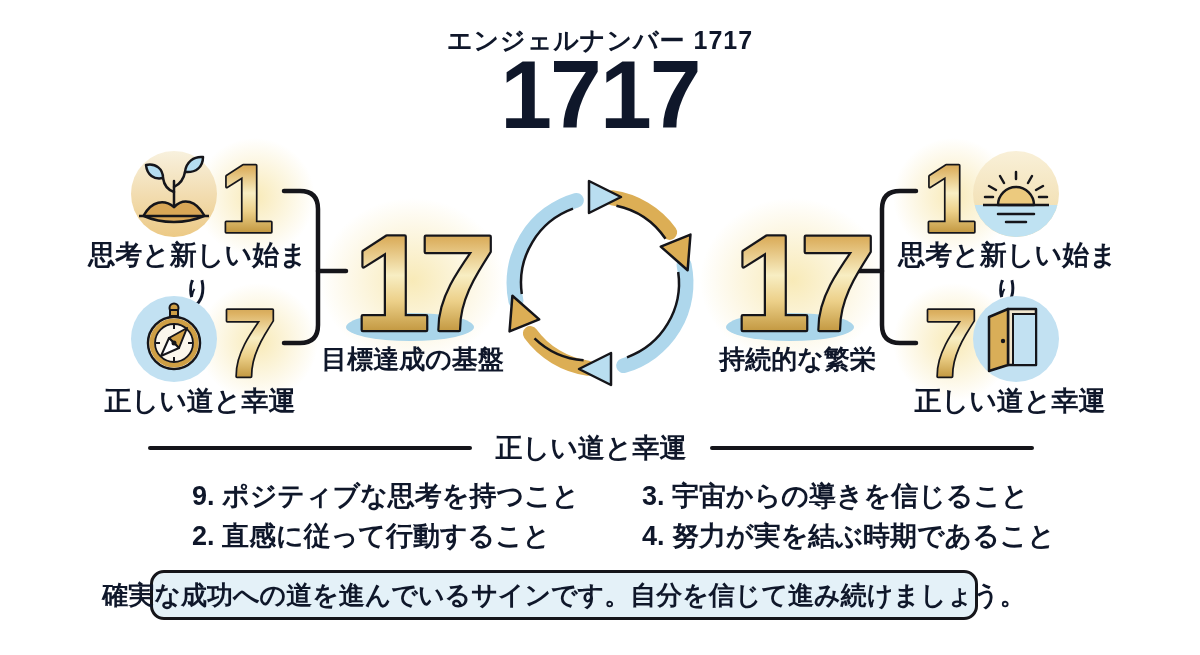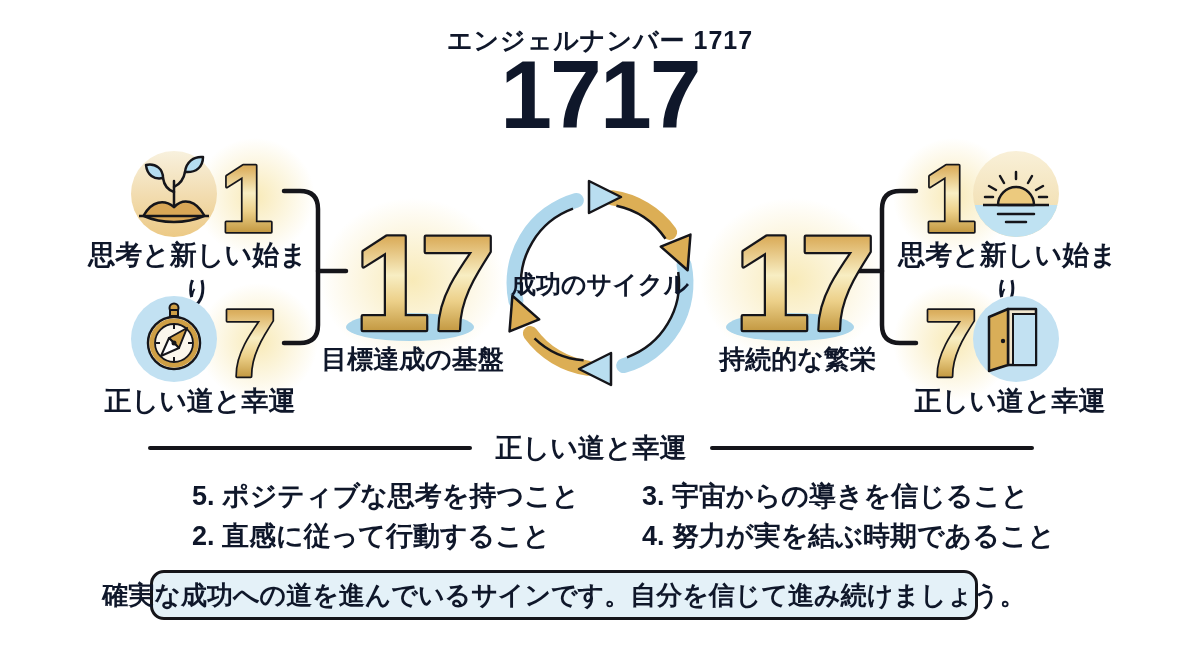--- a/index.html
+++ b/index.html
@@ -134,21 +134,20 @@
     <path d="M 29.8 119.0 A 79 79 0 0 1 81.0 33.7" fill="none" stroke="#15151a" stroke-width="2.5"></path>
     <path d="M 124.4 30.7 A 79 79 0 0 1 173.5 63.8" fill="none" stroke="#15151a" stroke-width="2.5"></path>
     <path d="M 186.2 97.0 A 79 79 0 0 1 135.0 182.3" fill="none" stroke="#15151a" stroke-width="2.5"></path>
     <path d="M 91.6 185.3 A 79 79 0 0 1 42.5 163.3" fill="none" stroke="#15151a" stroke-width="2.5"></path>
 
     <polygon points="97,6 97,38 129,22" fill="#b9def0" stroke="#15151a" stroke-width="2.5" stroke-linejoin="round"></polygon>
     <polygon points="97,6 97,38 129,22" fill="#dcae55" stroke="#15151a" stroke-width="2.5" stroke-linejoin="round" transform="rotate(68 108 108)"></polygon>
     <polygon points="97,6 97,38 129,22" fill="#b9def0" stroke="#15151a" stroke-width="2.5" stroke-linejoin="round" transform="rotate(180 108 108)"></polygon>
     <polygon points="97,6 97,38 129,22" fill="#dcae55" stroke="#15151a" stroke-width="2.5" stroke-linejoin="round" transform="rotate(248 108 108)"></polygon>
   </svg>
-  <div class="abs cycle-label">成功のサイクル</div>
 
   <div class="abs ellipse-shadow" style="left:726px;top:313px;width:128px;height:28px;"></div>
   <svg class="abs digit-svg" style="left:705px;top:212px;" width="190" height="135" viewBox="0 0 190 135">
     <text x="95" y="118" text-anchor="middle" class="gold-text big">17</text>
   </svg>
   <div class="abs pair-label" style="left:685px;top:342px;width:225px;">持続的な繁栄</div>
 
   <svg class="abs bracket" style="left:852px;top:183px;" width="64" height="172" viewBox="0 0 64 172">
     <path d="M64 8 H48 Q30 8 30 26 V142 Q30 160 48 160 H64" fill="none" stroke="#15151a" stroke-width="4.5" stroke-linecap="round"></path>
     <path d="M2 88 H30" fill="none" stroke="#15151a" stroke-width="4.5" stroke-linecap="round"></path>
@@ -190,21 +189,21 @@
     <circle cx="31" cy="46" r="2.2" fill="#15151a"></circle>
   </svg>
   <div class="abs side-label" style="left:905px;top:383px;width:210px;">正しい道と幸運</div>
 
   <div class="abs divider">
     <div class="line"></div>
     <div class="head">正しい道と幸運</div>
     <div class="line"></div>
   </div>
 
-  <div class="abs meaning-item" style="left:192px;top:478px;">5. ポジティブな思考を持つこと</div>
+  <div class="abs meaning-item" style="left:192px;top:478px;">9. ポジティブな思考を持つこと</div>
   <div class="abs meaning-item" style="left:192px;top:518px;text-align:right;">2. 直感に従って行動すること</div>
   <div class="abs meaning-item" style="left:642px;top:478px;">3. 宇宙からの導きを信じること</div>
   <div class="abs meaning-item" style="left:642px;top:518px;">4. 努力が実を結ぶ時期であること</div>
 
   <div class="abs footer-box">
     <div class="msg">確実な成功への道を進んでいるサインです。自分を信じて進み続けましょう。</div>
   </div>
 
 </div>
 

